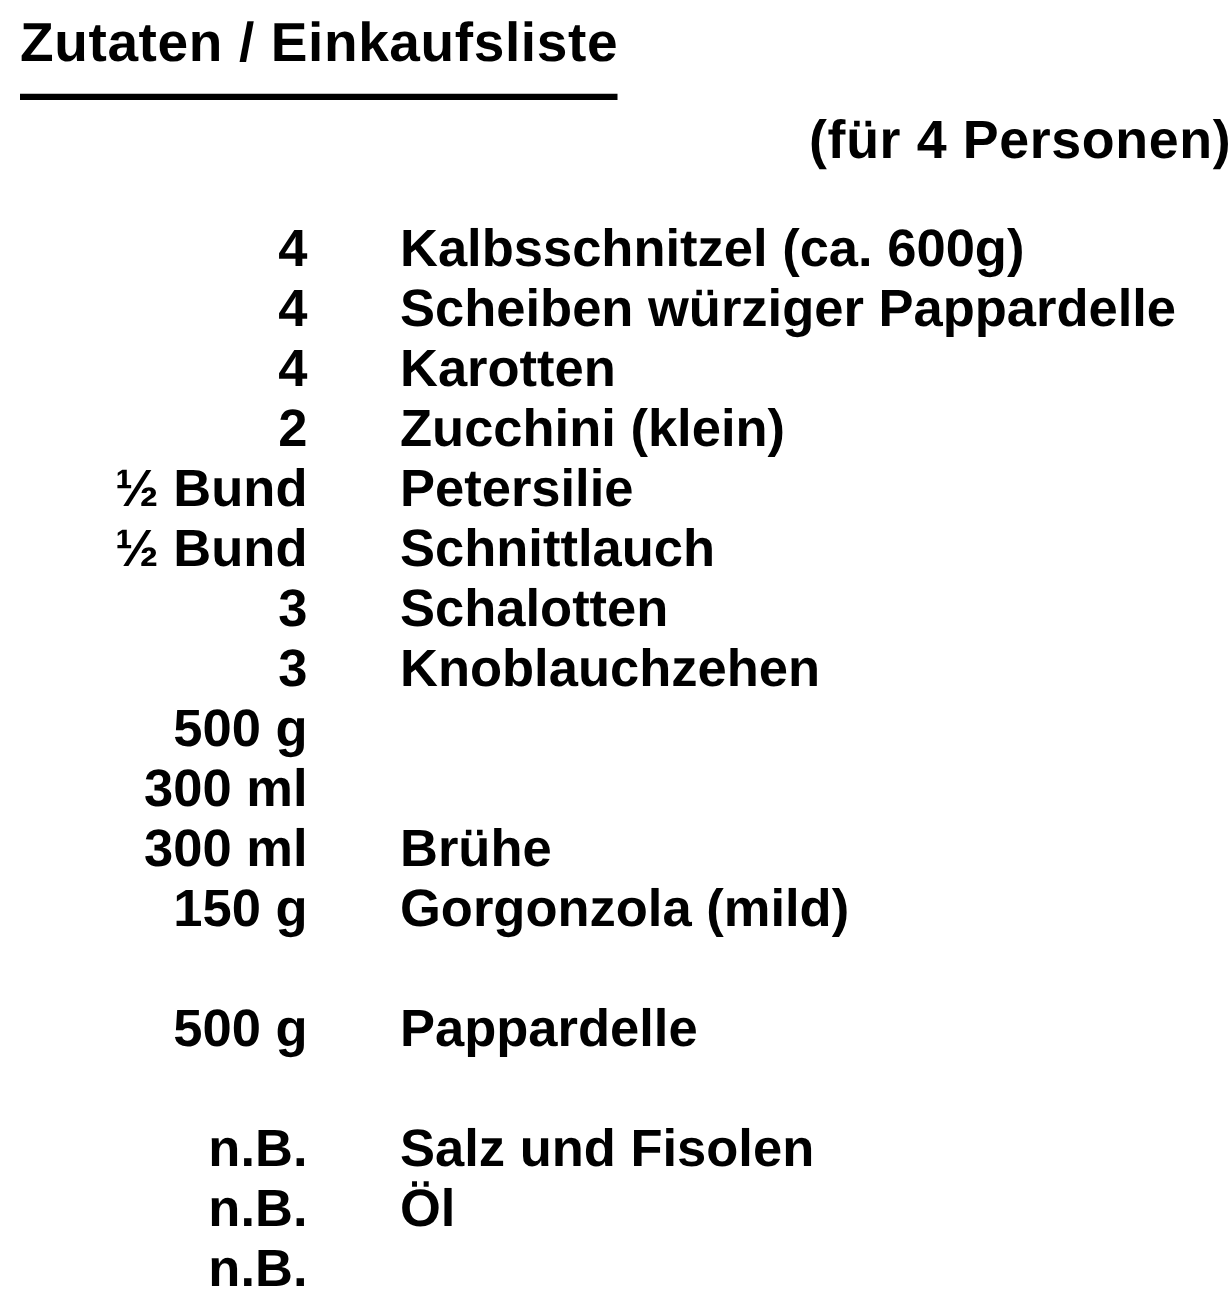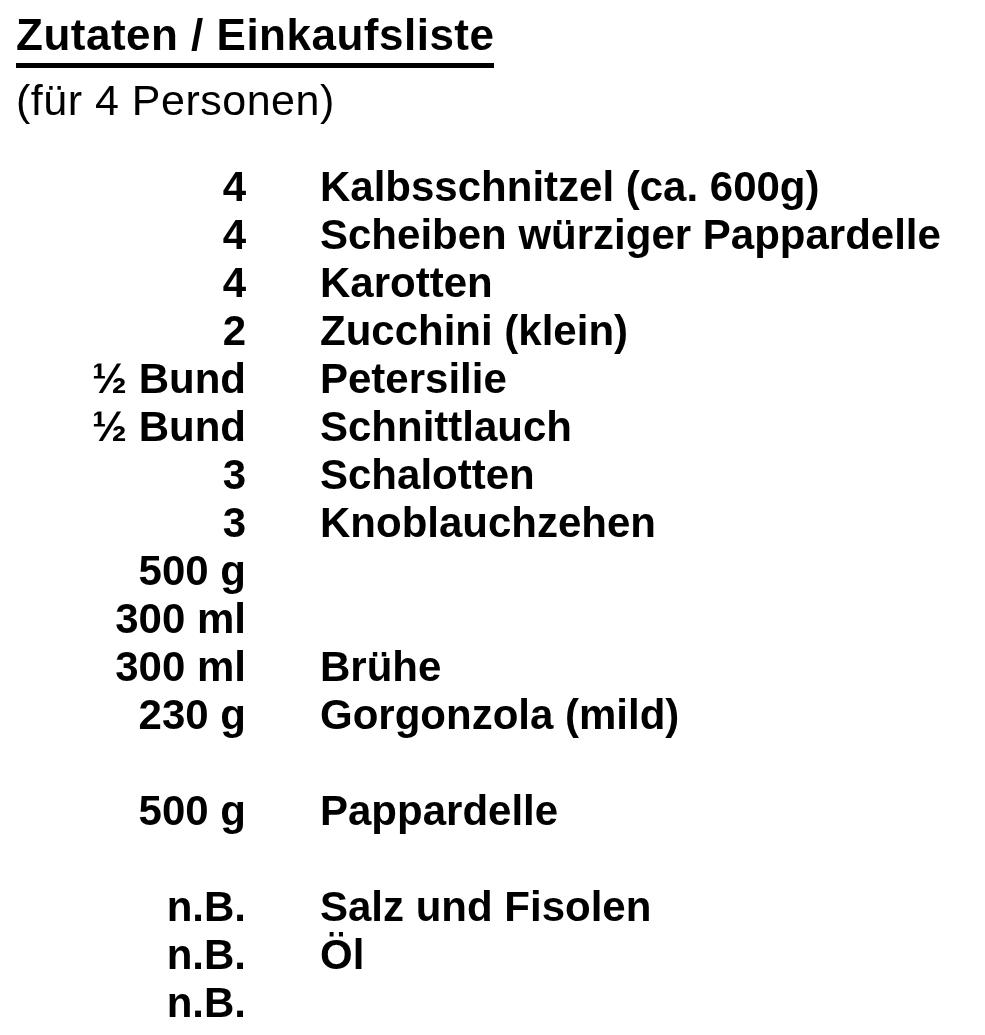--- a/index.html
+++ b/index.html
@@ -21,28 +21,29 @@
   .title {
     margin: 0;
     font-size: 44px;
     line-height: 1.12;
     font-weight: bold;
     letter-spacing: 0.5px;
   }
   .title .underline {
     display: inline-block;
     border-bottom: 5px solid #000000;
-    padding-bottom: 4px;
+    padding-bottom: 16px;
   }
   .subtitle {
     margin: 9px 0 0 0;
     font-size: 43px;
     line-height: 1.1;
-    font-weight: normal;
+    font-weight: bold;
     letter-spacing: 0.5px;
+    text-align: right;
   }
   .list {
     margin-top: 38px;
     font-size: 42px;
     line-height: 48px;
   }
   .row {
     display: flex;
     align-items: baseline;
   }
@@ -104,21 +105,21 @@
         <span class="qty">500 g</span>
       </div>
       <div class="row">
         <span class="qty">300 ml</span>
       </div>
       <div class="row">
         <span class="qty">300 ml</span>
         <span class="item">Brühe</span>
       </div>
       <div class="row">
-        <span class="qty">230 g</span>
+        <span class="qty">150 g</span>
         <span class="item">Gorgonzola (mild)</span>
       </div>
       <div class="group-gap"></div>
       <div class="row">
         <span class="qty">500 g</span>
         <span class="item">Pappardelle</span>
       </div>
       <div class="group-gap"></div>
       <div class="row">
         <span class="qty">n.B.</span>

